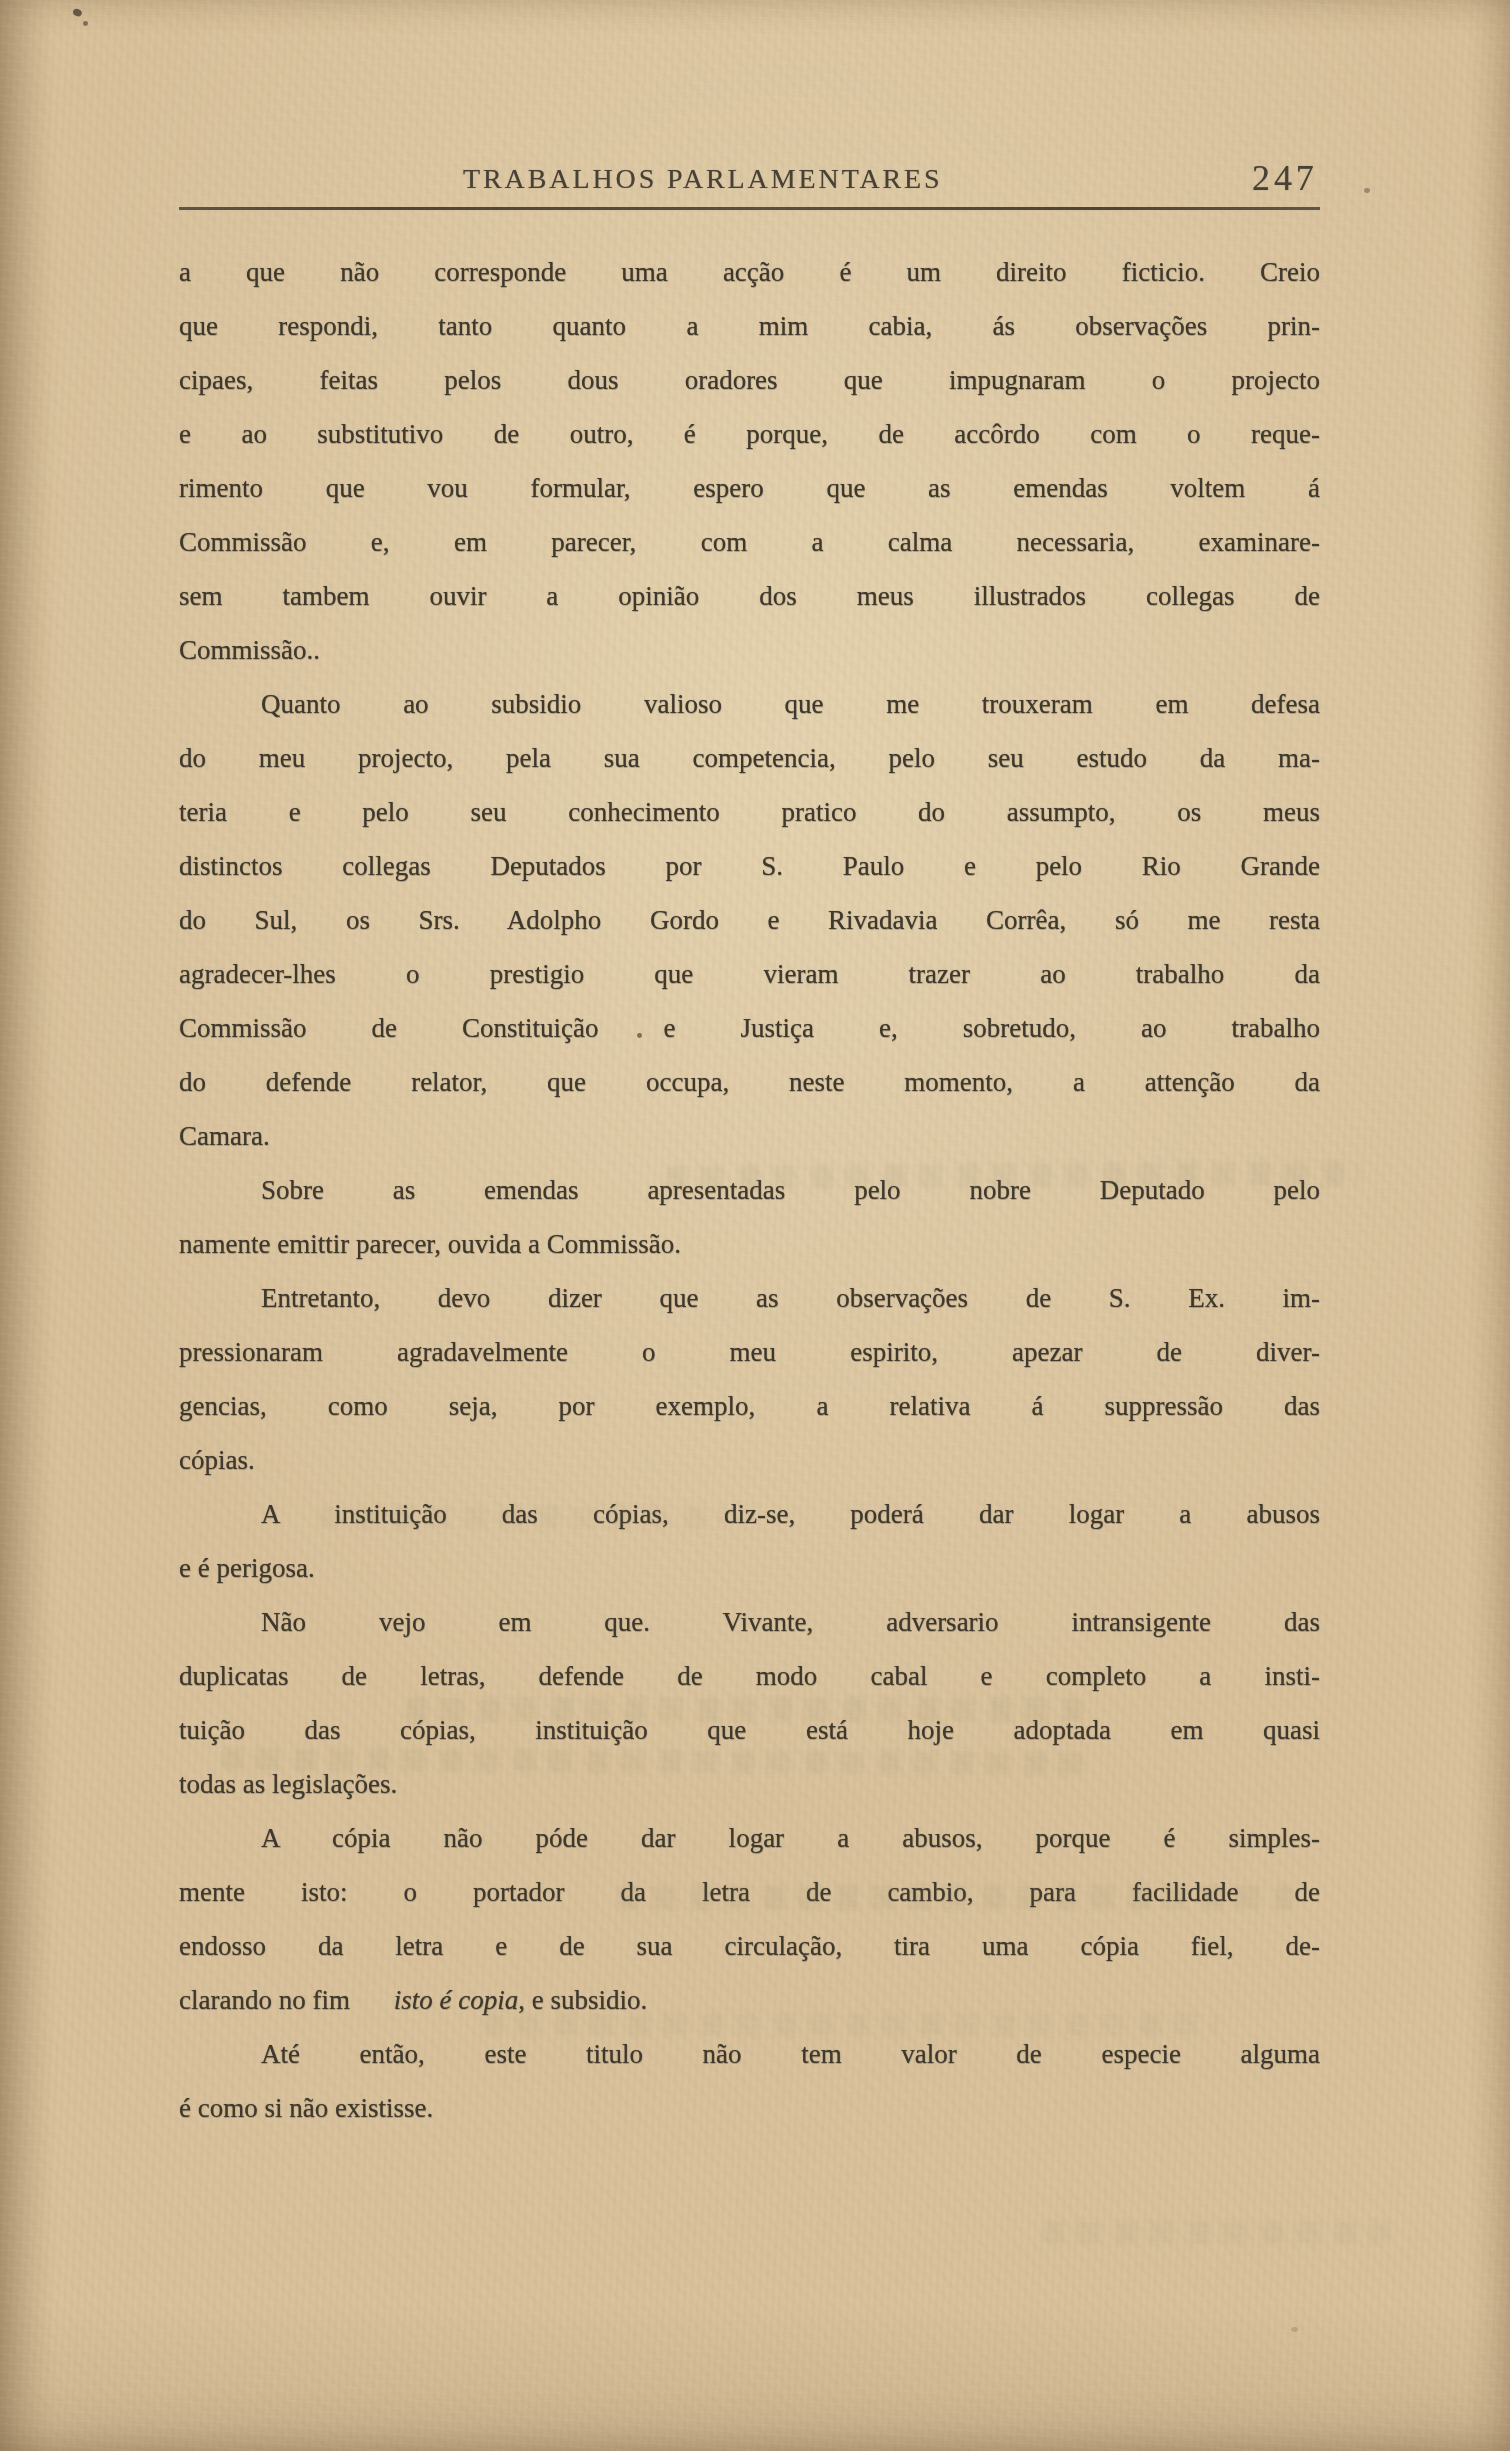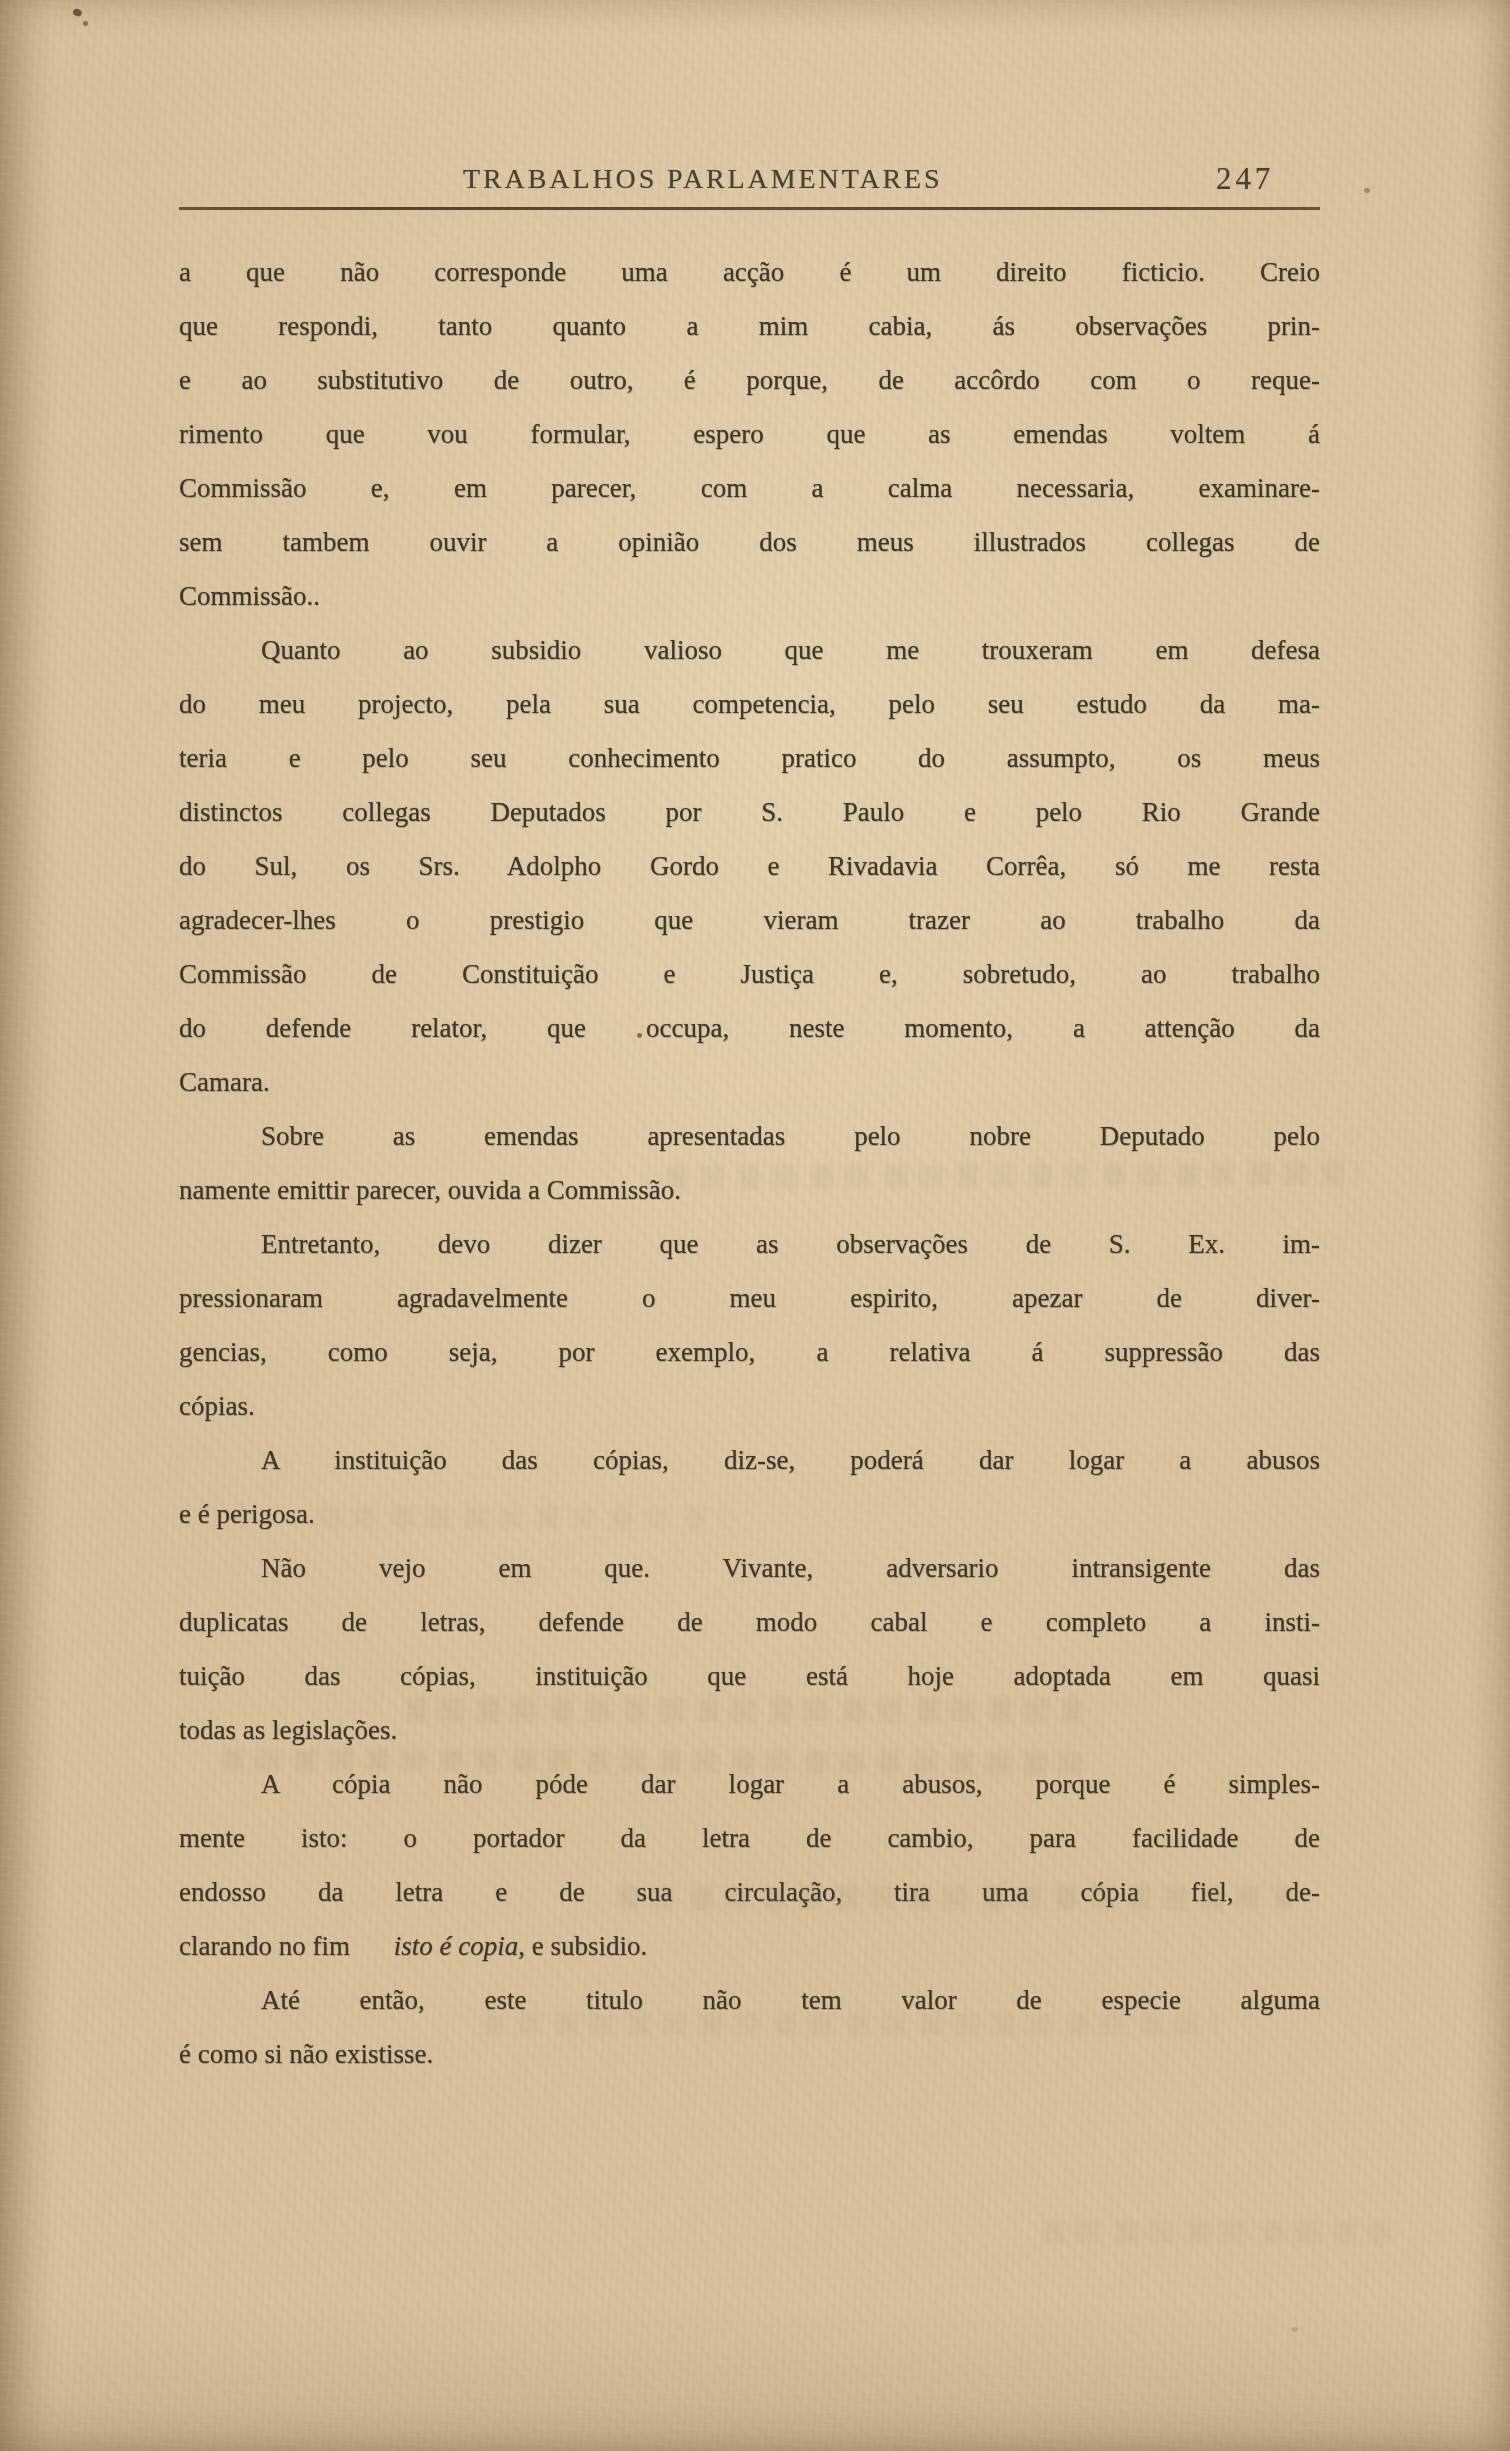--- a/index.html
+++ b/index.html
@@ -43,22 +43,22 @@
     font-size: 28px;
     line-height: 29px;
     letter-spacing: 2.9px;
     color: #474136;
     text-shadow: 0 0 1px rgba(71,65,54,0.55);
     white-space: nowrap;
   }
   .page-number {
     position: absolute;
     top: 164px;
-    left: 1216px;
-    font-size: 31px;
+    left: 1252px;
+    font-size: 36px;
     line-height: 29px;
     letter-spacing: 3.9px;
     color: #474136;
     text-shadow: 0 0 1px rgba(71,65,54,0.55);
   }
   .head-rule {
     position: absolute;
     top: 207px;
     left: 179px;
     width: 1141px;
@@ -125,20 +125,21 @@
   <div class="running-head">TRABALHOS PARLAMENTARES</div>
 
   <div class="page-number">247</div>
 
   <div class="head-rule"></div>
 
   <div class="text-block">
       <div class="para">
         <div class="line"><span class="seg">a que não corresponde uma acção é um direito ficticio. Creio</span></div>
         <div class="line"><span class="seg">que respondi, tanto quanto a mim cabia, ás observações prin-</span></div>
+        <div class="line"><span class="seg">cipaes, feitas pelos dous oradores que impugnaram o projecto</span></div>
         <div class="line"><span class="seg">e ao substitutivo de outro, é porque, de accôrdo com o reque-</span></div>
         <div class="line"><span class="seg">rimento que vou formular, espero que as emendas voltem á</span></div>
         <div class="line"><span class="seg">Commissão e, em parecer, com a calma necessaria, examinare-</span></div>
         <div class="line"><span class="seg">sem tambem ouvir a opinião dos meus illustrados collegas de</span></div>
         <div class="line lastline"><span class="seg">Commissão..</span></div>
       </div>
       <div class="para">
         <div class="line firstline"><span class="seg">Quanto ao subsidio valioso que me trouxeram em defesa</span></div>
         <div class="line"><span class="seg">do meu projecto, pela sua competencia, pelo seu estudo da ma-</span></div>
         <div class="line"><span class="seg">teria e pelo seu conhecimento pratico do assumpto, os meus</span></div>

